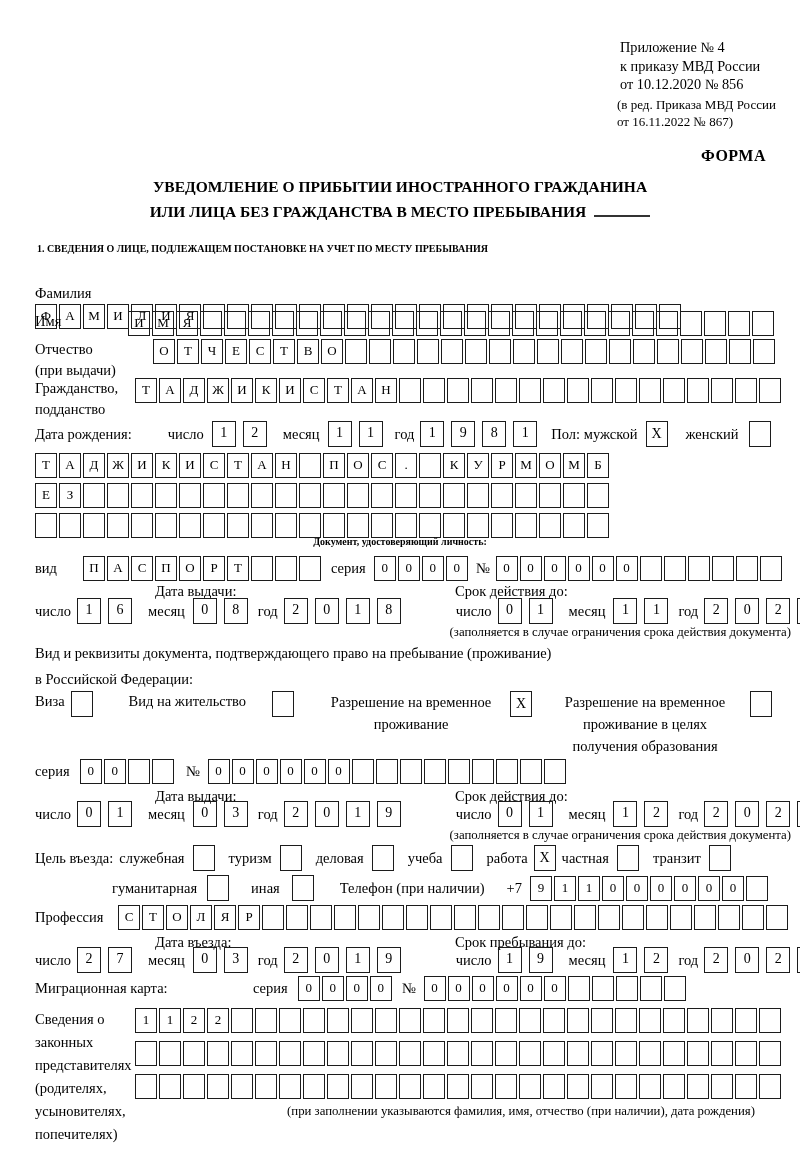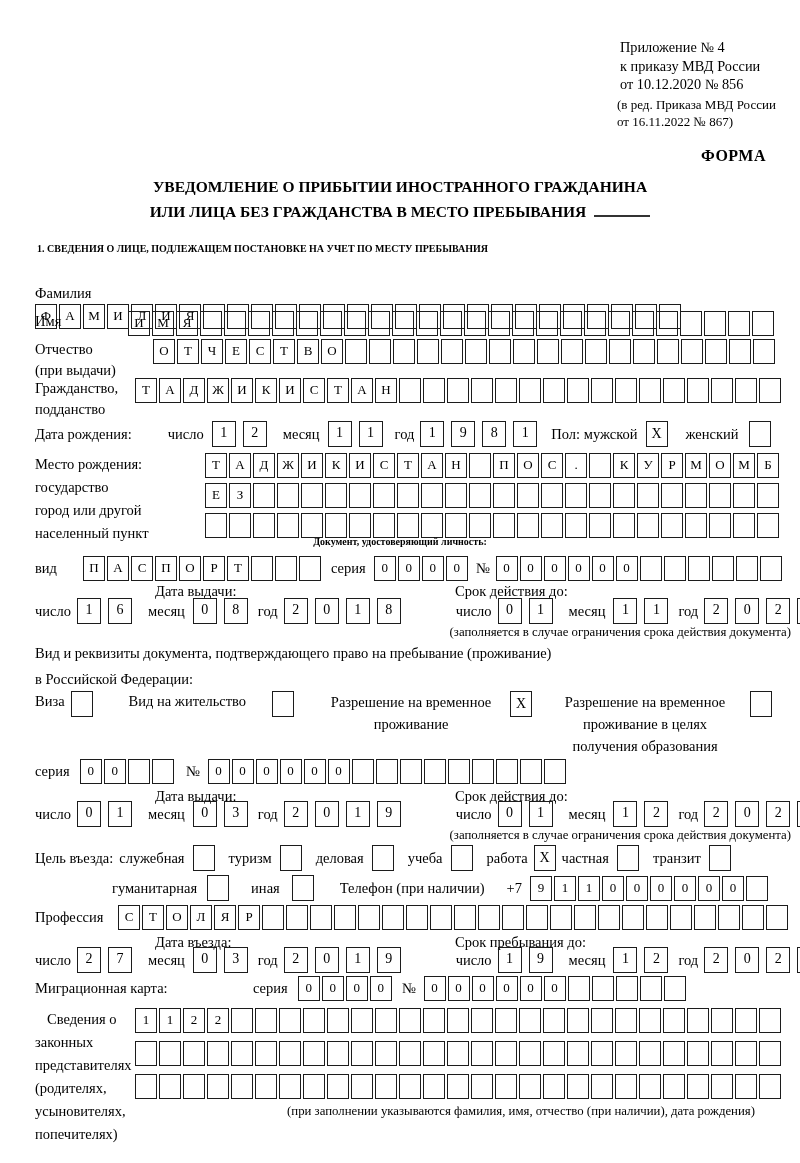--- a/index.html
+++ b/index.html
@@ -232,26 +232,20 @@
         <span class="cell dcell">8</span>
         <span class="cell dcell">1</span>
       </span>
     <span class="lbl ml14">Пол: мужской</span>
     <span class="checkbox ml8">X</span>
     <span class="lbl ml18">женский</span>
     <span class="checkbox ml10"></span>
   </div>
 
   <div class="abs vtop" style="top:453px;">
-    <span class="labelcol" style="width:170px;">
-      <div class="lbl" style="line-height:23px;">Место рождения:</div>
-      <div class="lbl" style="line-height:23px;">государство</div>
-      <div class="lbl" style="line-height:23px;">город или другой</div>
-      <div class="lbl" style="line-height:23px;">населенный пункт</div>
-    </span>
     <span class="stack">
       <span class="cells">
           <span class="cell">Т</span>
           <span class="cell">А</span>
           <span class="cell">Д</span>
           <span class="cell">Ж</span>
           <span class="cell">И</span>
           <span class="cell">К</span>
           <span class="cell">И</span>
           <span class="cell">С</span>
@@ -649,21 +643,21 @@
         <span class="cell"></span>
         <span class="cell"></span>
         <span class="cell"></span>
         <span class="cell"></span>
         <span class="cell"></span>
       </span>
   </div>
 
   <div class="abs vtop" style="top:1008px;width:756px;">
     <span class="labelcol" style="width:100px;">
-      <div class="lbl" style="line-height:23px;margin-left:12px;">Сведения о</div>
+      <div class="lbl" style="line-height:23px;">Сведения о</div>
       <div class="lbl" style="line-height:23px;">законных</div>
       <div class="lbl" style="line-height:23px;">представителях</div>
       <div class="lbl" style="line-height:23px;">(родителях,</div>
       <div class="lbl" style="line-height:23px;">усыновителях,</div>
       <div class="lbl" style="line-height:23px;">попечителях)</div>
     </span>
     <span class="g-stack">
       <span class="cells">
           <span class="cell">1</span>
           <span class="cell">1</span>

